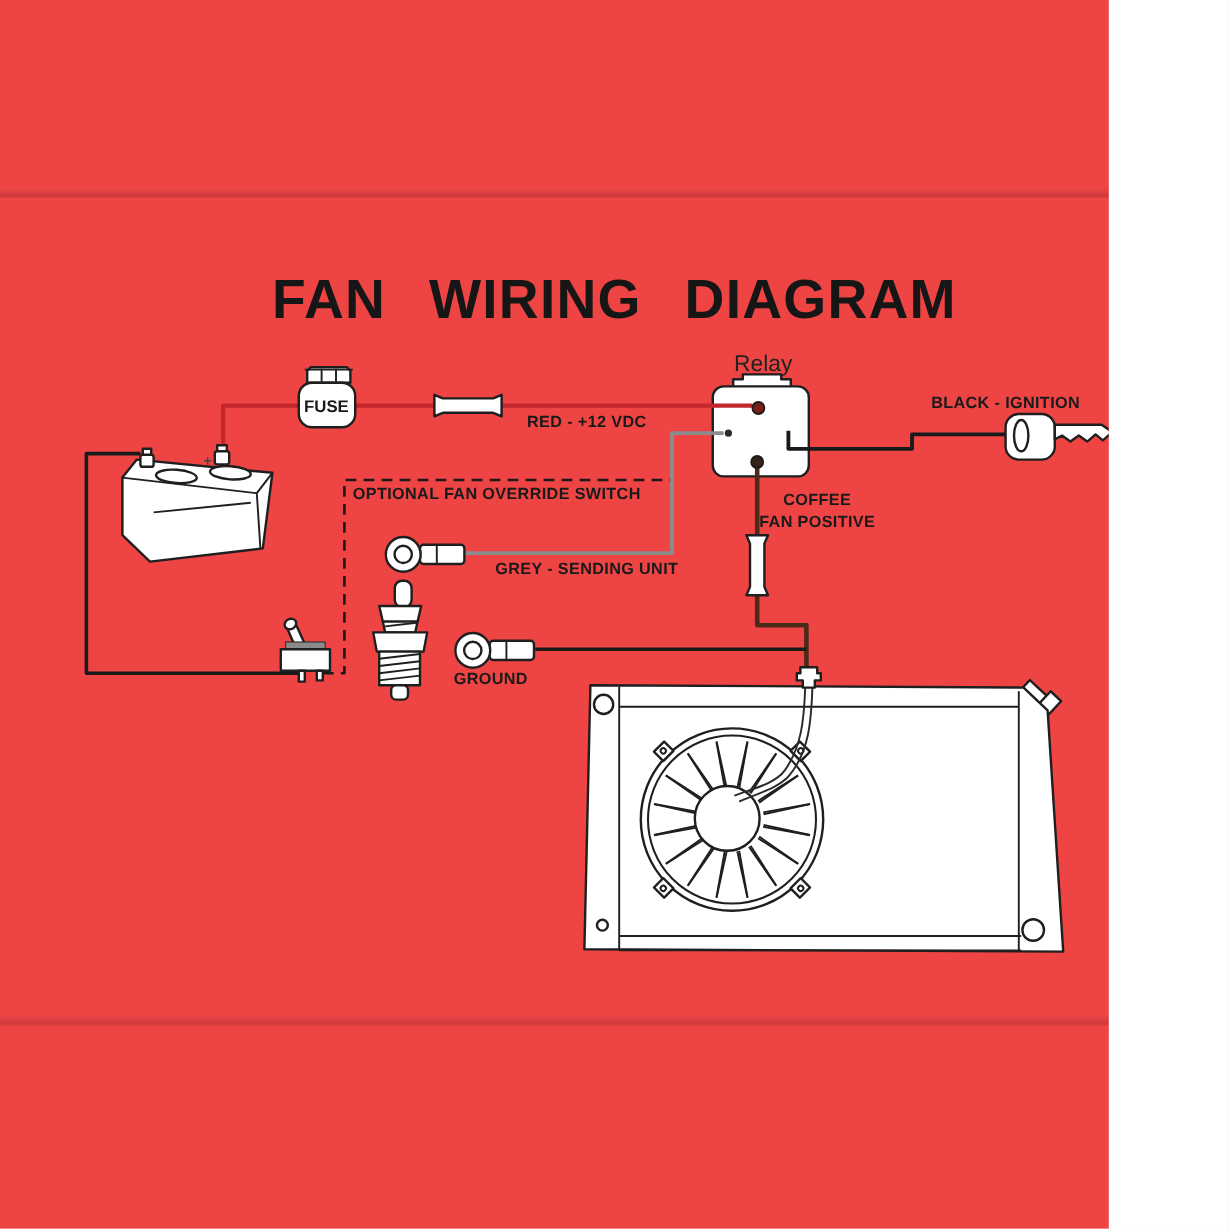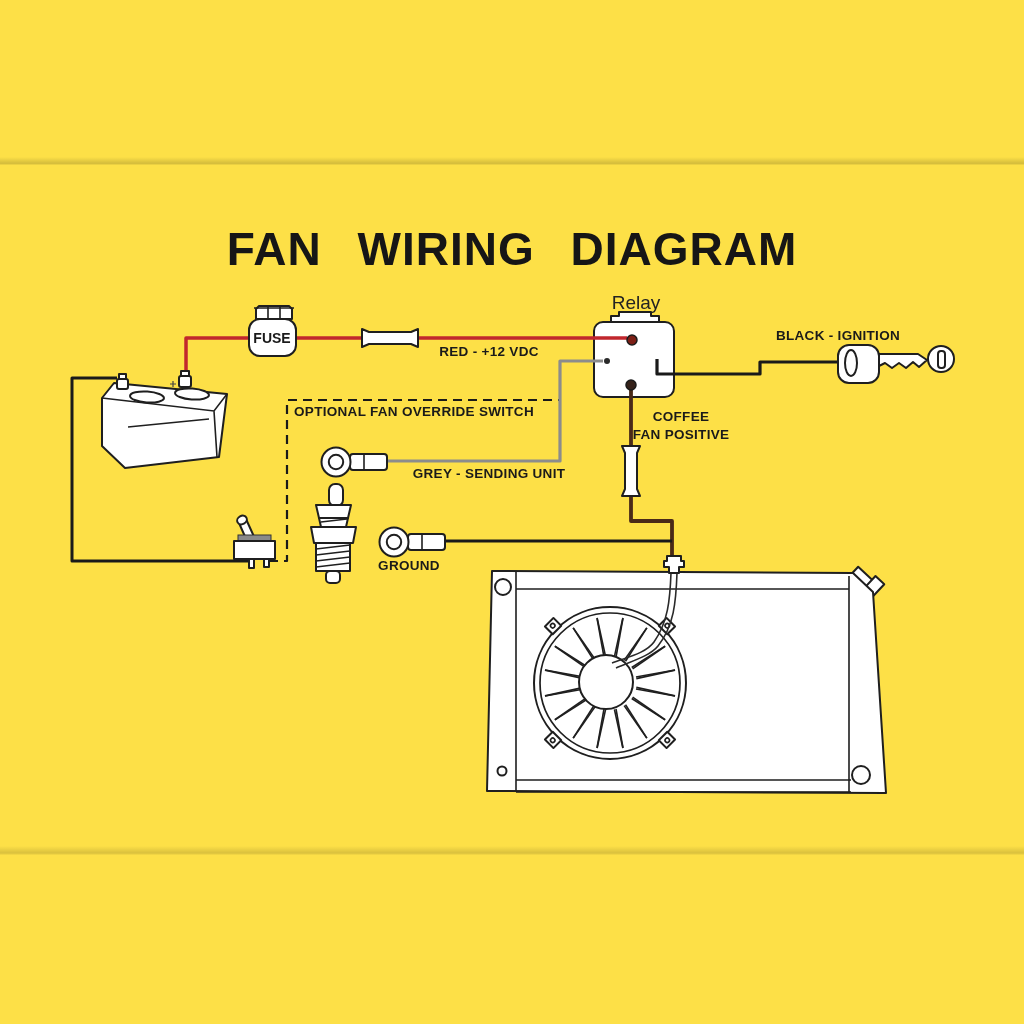--- a/index.html
+++ b/index.html
@@ -1,16 +1,16 @@
 <!DOCTYPE html>
 <html><head>
 <meta charset="utf-8">
 <style>
   html,body{margin:0;padding:0;background:#ffffff;}
-  .stage{position:relative;width:1024px;height:1024px;background:#fde047;overflow:hidden;
+  .stage{position:relative;width:924px;height:1024px;background:#ef4444;overflow:hidden;
          font-family:"Liberation Sans",sans-serif;}
   .edge{position:absolute;left:0;width:1024px;pointer-events:none;}
   .edge-top{top:157px;height:8px;
     background:linear-gradient(180deg,rgba(0,0,0,0) 0%,rgba(0,0,0,0.16) 80%,rgba(0,0,0,0.03) 100%);}
   .edge-bottom{top:846px;height:9px;
     background:linear-gradient(180deg,rgba(0,0,0,0) 0%,rgba(0,0,0,0.14) 78%,rgba(0,0,0,0.02) 100%);}
   .title{position:absolute;top:222px;left:0;width:1024px;text-align:center;
          font-weight:bold;font-size:46px;letter-spacing:1px;word-spacing:22px;color:#161616;}
   svg.diagram{position:absolute;left:0;top:0;}
   svg .outline{fill:#ffffff;stroke:#1f1f1f;stroke-width:2;stroke-linejoin:round;}

